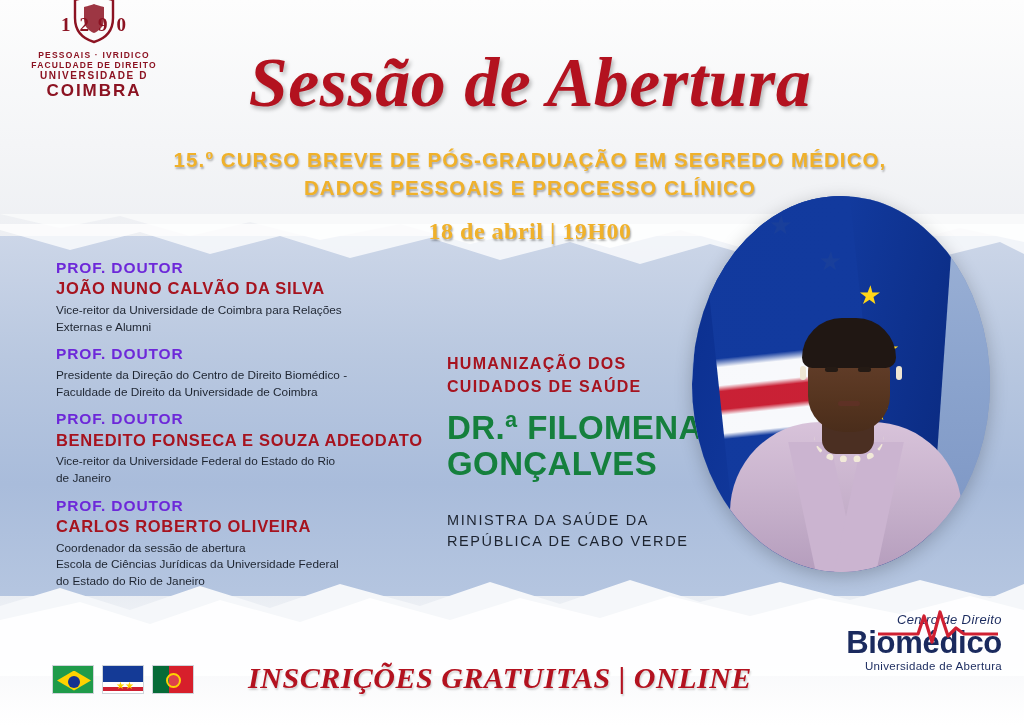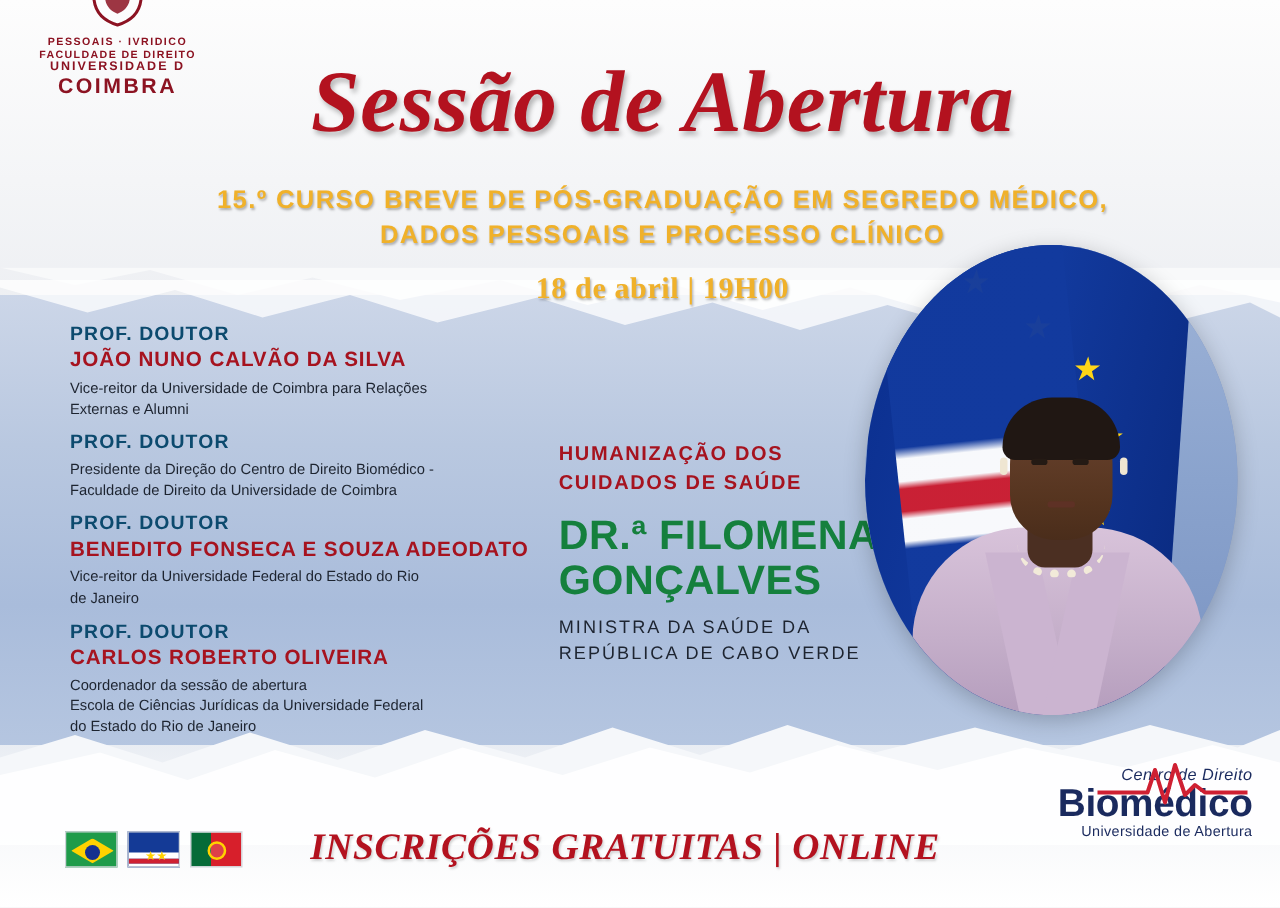--- a/index.html
+++ b/index.html
@@ -90,21 +90,21 @@
     position: absolute; left: 140px; top: 218px; width: 780px; text-align: center;
     font-family: "Liberation Serif", serif; font-weight: 700;
     font-size: 24px; color: #f0b12a; letter-spacing: .5px;
     text-shadow: 1px 2px 2px rgba(0,0,0,.32);
   }
 
   
   .speakers { position: absolute; left: 56px; top: 258px; width: 400px; }
   .sp { margin-bottom: 9px; }
   .sp-title {
-    color: #0c4a6e; font-weight: 700; font-size: 15.5px; letter-spacing: .9px;
+    color: #6d28d9; font-weight: 700; font-size: 15.5px; letter-spacing: .9px;
     line-height: 1.32; text-transform: uppercase;
   }
   .sp-name {
     color: #a6131f; font-weight: 700; font-size: 16.5px; letter-spacing: .7px;
     line-height: 1.3; text-transform: uppercase;
   }
   .sp-role {
     color: #1d2430; font-size: 11.8px; line-height: 1.42; margin-top: 2px;
   }
 
@@ -113,21 +113,21 @@
   .r-kicker {
     color: #a6131f; font-weight: 700; font-size: 16px; letter-spacing: 1.3px;
     line-height: 1.45; text-transform: uppercase;
   }
   .r-name {
     color: #15803d; font-weight: 700; font-size: 33px; letter-spacing: .4px;
     line-height: 1.08; margin-top: 12px; text-transform: uppercase;
   }
   .r-role {
     color: #1d2430; font-size: 14.5px; letter-spacing: 1.6px; line-height: 1.45;
-    margin-top: 10px; text-transform: uppercase;
+    margin-top: 28px; text-transform: uppercase;
   }
 
   
   .portrait {
     position: absolute; left: 692px; top: 196px; width: 298px; height: 376px;
     border-radius: 149px / 188px; overflow: hidden;
     box-shadow: 0 4px 18px rgba(0,0,0,.22);
     background: #7d95c4;
   }
   .p-sky { position: absolute; inset: 0; background: linear-gradient(180deg,#9fb4d8 0%, #8aa3cd 50%, #7a93c2 100%); }
@@ -214,20 +214,21 @@
 
   <div class="band-top"></div>
   <div class="band-mid"></div>
   <div class="tear-top"></div>
   <div class="tear-top2"></div>
   <div class="band-bottom"></div>
   <div class="tear-bottom"></div>
   <div class="tear-bottom2"></div>
 
   <div class="crest">
+    <div class="crest-year">1290</div>
     <div class="crest-shield">
       <svg width="46" height="52" viewBox="0 0 46 52">
         <path d="M23 2 C34 6 42 8 42 8 L42 26 C42 40 33 47 23 50 C13 47 4 40 4 26 L4 8 C4 8 12 6 23 2 Z" fill="none" stroke="#8c1322" stroke-width="2.4"></path>
         <path d="M23 12 C28 14 33 15 33 15 L33 27 C33 35 28 39 23 41 C18 39 13 35 13 27 L13 15 C13 15 18 14 23 12 Z" fill="#8c1322" opacity=".85"></path>
       </svg>
     </div>
     <div class="crest-l1">PESSOAIS · IVRIDICO</div>
     <div class="crest-l2">FACULDADE DE DIREITO</div>
     <div class="crest-l3">UNIVERSIDADE D</div>
     <div class="crest-l4">COIMBRA</div>

